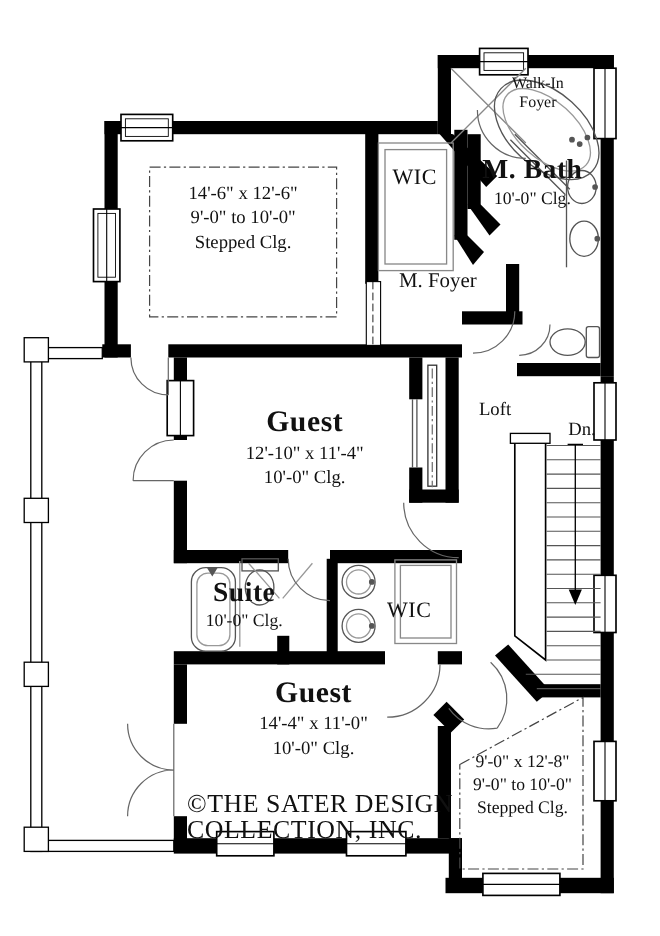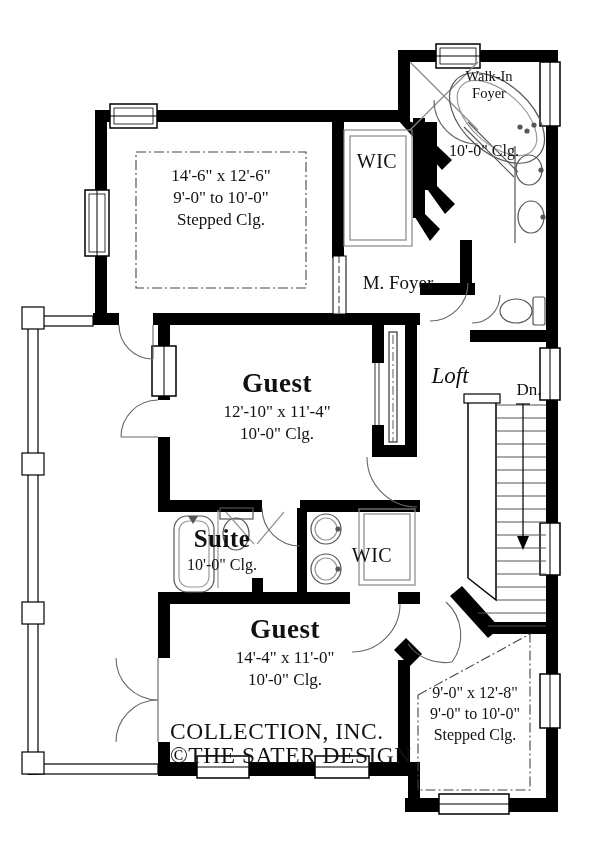--- a/index.html
+++ b/index.html
@@ -8,21 +8,21 @@
           font-family:"Liberation Serif","DejaVu Serif",serif;color:#111;}
   .plan-svg{position:absolute;left:0;top:0;}
   .lbl{position:absolute;text-align:center;transform:translateX(-50%);white-space:nowrap;line-height:1.18;}
   .room-name{font-weight:bold;font-size:27px;letter-spacing:.5px;}
   .room-name.md{font-size:25px;}
   .room-name.sm{font-size:20px;font-weight:normal;}
   .dims{font-size:17px;margin-top:2px;}
   .dims.sm{font-size:16px;}
   .tiny{font-size:14.5px;line-height:1.15;}
   .foyer{font-size:19px;}
-  .loft{font-size:23px;font-style:italic;}
+  .loft{font-size:17px;}
   .dn{font-size:17px;}
   .copyright{position:absolute;left:170px;top:719px;font-size:23.5px;line-height:24px;
              letter-spacing:.5px;text-align:left;transform:none;}
 </style>
 </head>
 <body>
 
 <div class="canvas">
 
 <svg class="plan-svg" width="600" height="851" viewBox="0 0 600 851">
@@ -217,24 +217,25 @@
 <div class="lbl" style="left:377px;top:150px;">
   <div class="room-name sm">WIC</div>
 </div>
 
 <div class="lbl tiny" style="left:441px;top:68px;margin-left:48px;">
   <div>Walk-In</div>
   <div>Foyer</div>
 </div>
 
 <div class="lbl" style="left:484px;top:140px;">
+  <div class="room-name md">M. Bath</div>
   <div class="dims sm">10'-0" Clg.</div>
 </div>
 
-<div class="lbl foyer" style="left:398px;top:272px;font-family:Liberation Serif, serif;">
+<div class="lbl foyer" style="left:398px;top:245px;font-family:Liberation Serif, serif;">
   <div>M. Foyer</div>
 </div>
 
 <div class="lbl" style="left:277px;top:368px;">
   <div class="room-name">Guest</div>
   <div class="dims">12'-10" x 11'-4"</div>
   <div class="dims">10'-0" Clg.</div>
 </div>
 
 <div class="lbl loft" style="left:450px;top:362px;">
@@ -261,17 +262,17 @@
   <div class="dims">10'-0" Clg.</div>
 </div>
 
 <div class="lbl" style="left:475px;top:682px;">
   <div class="dims sm">9'-0" x 12'-8"</div>
   <div class="dims sm">9'-0" to 10'-0"</div>
   <div class="dims sm">Stepped Clg.</div>
 </div>
 
 <div class="lbl copyright">
+  <div>©THE SATER DESIGN</div>
   <div>COLLECTION, INC.</div>
-  <div>©THE SATER DESIGN</div>
 </div>
 
 </div>
 
 </body></html>

